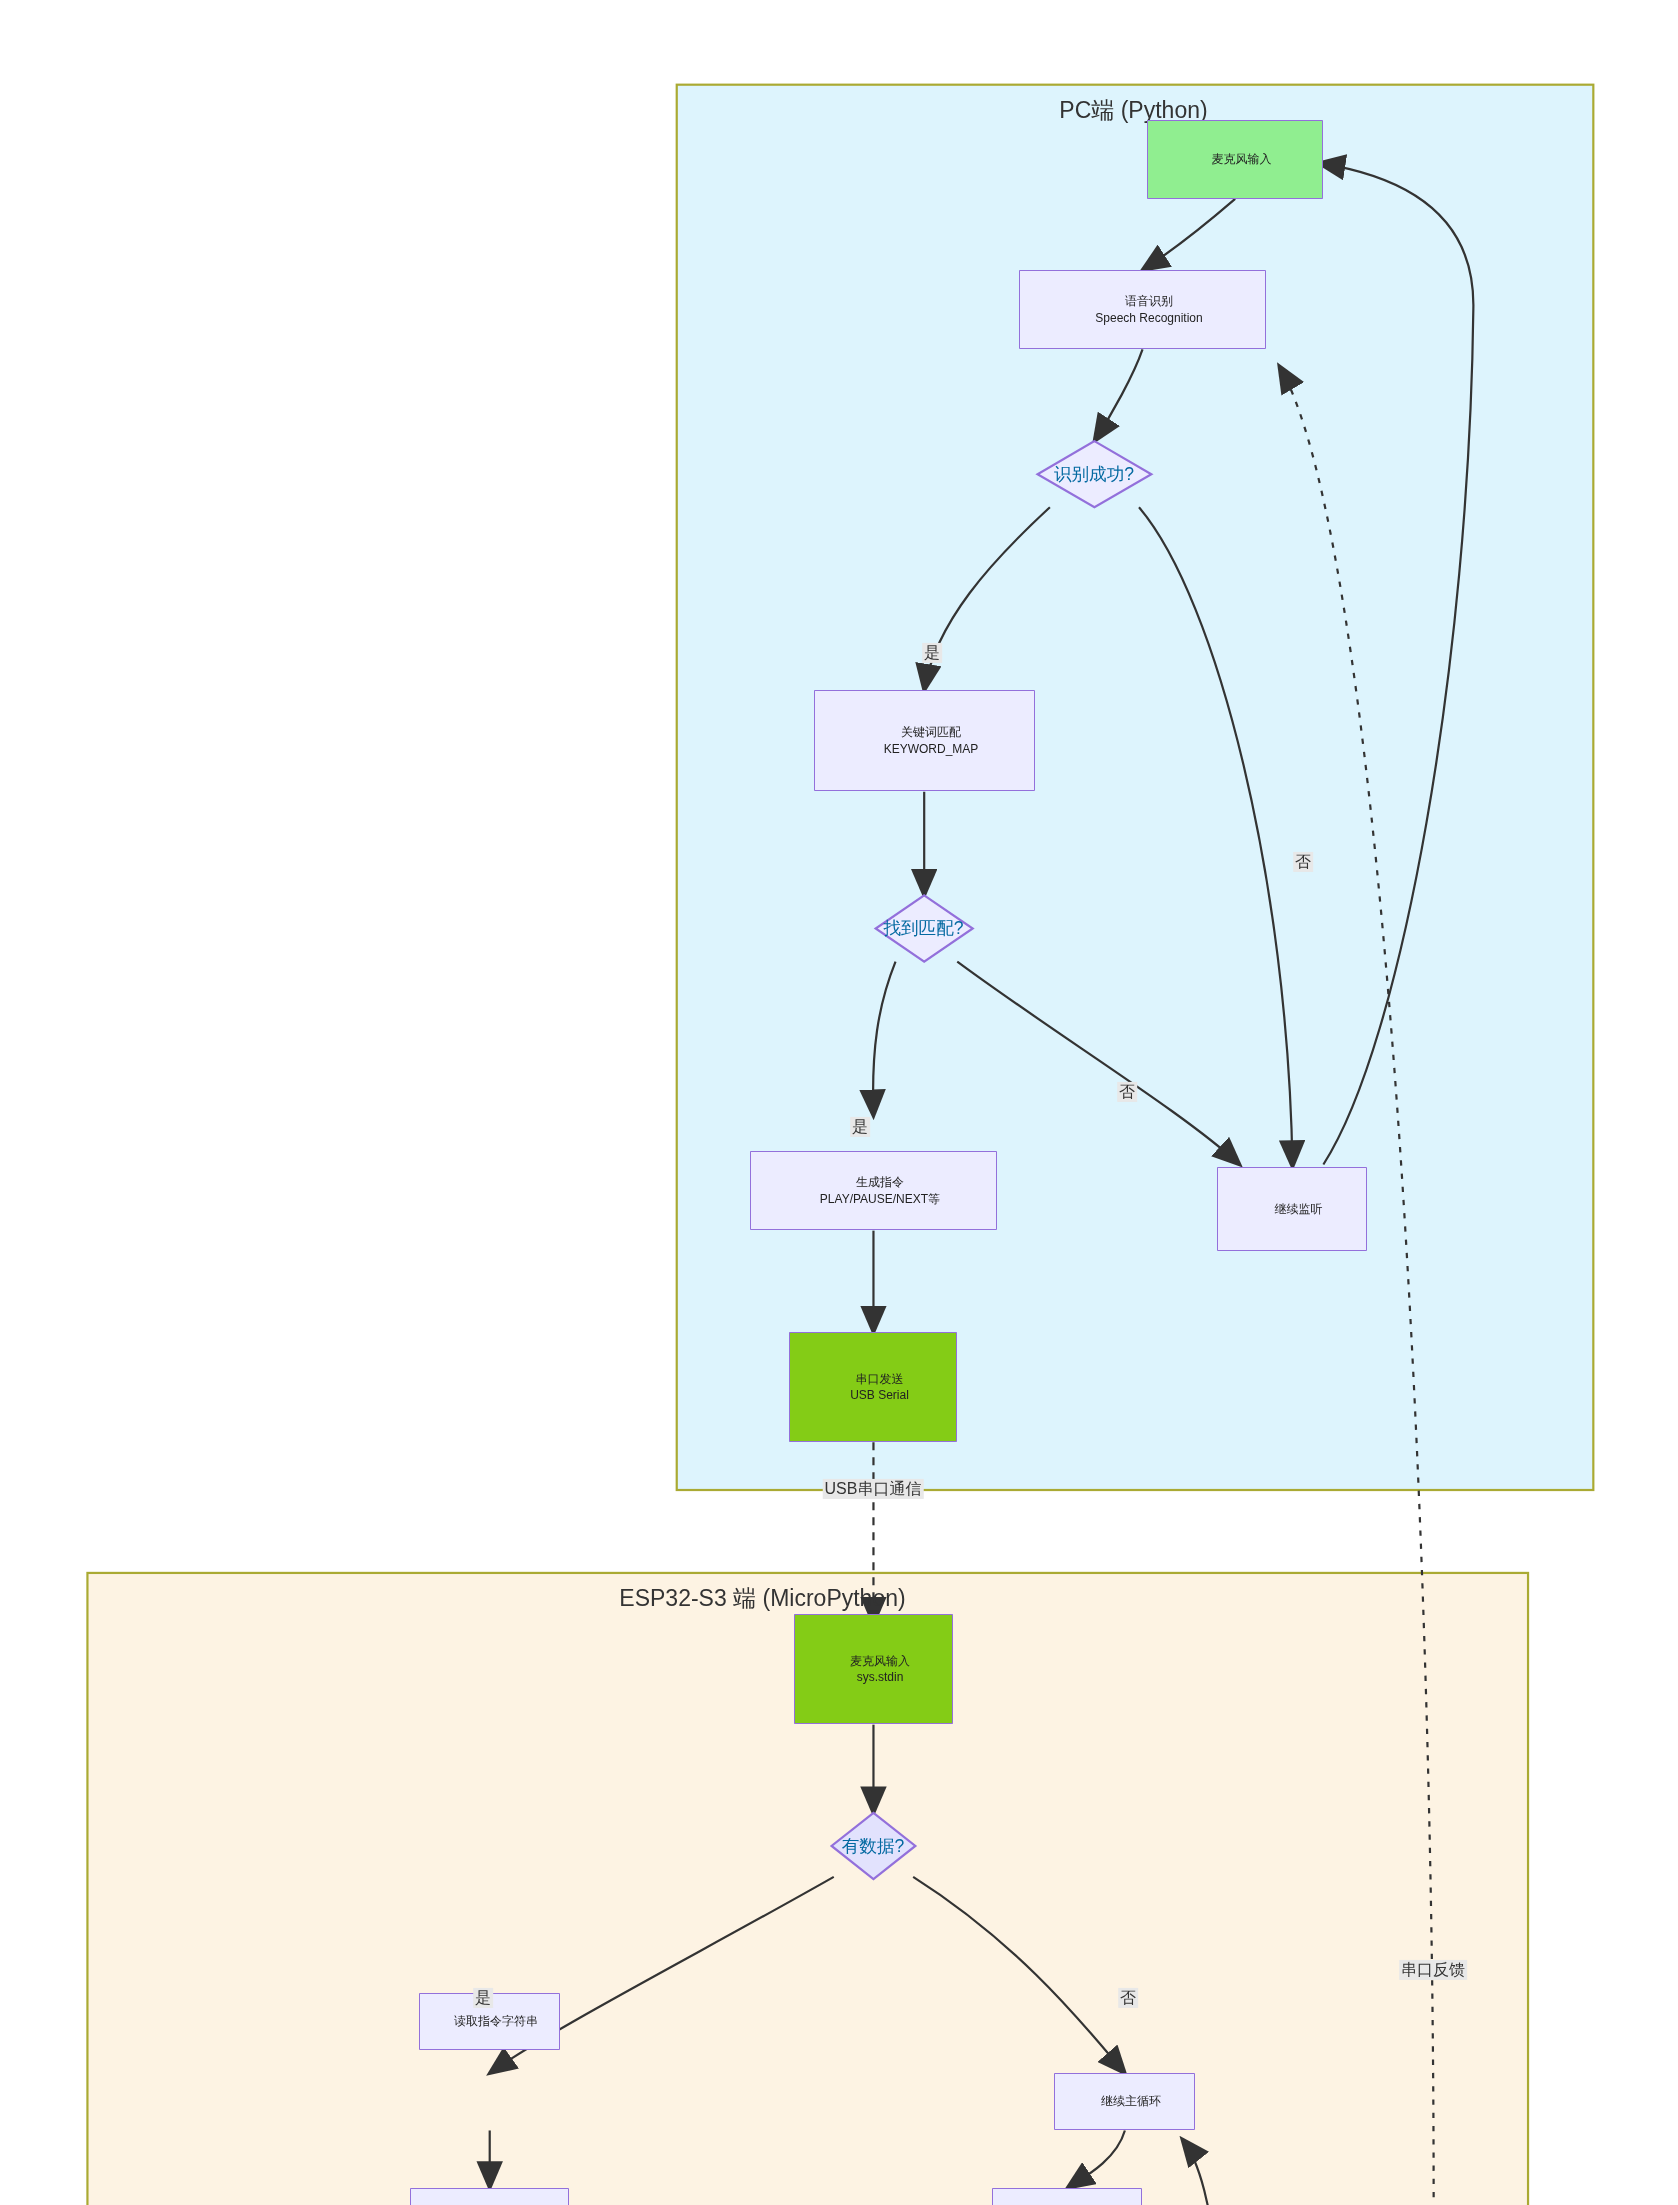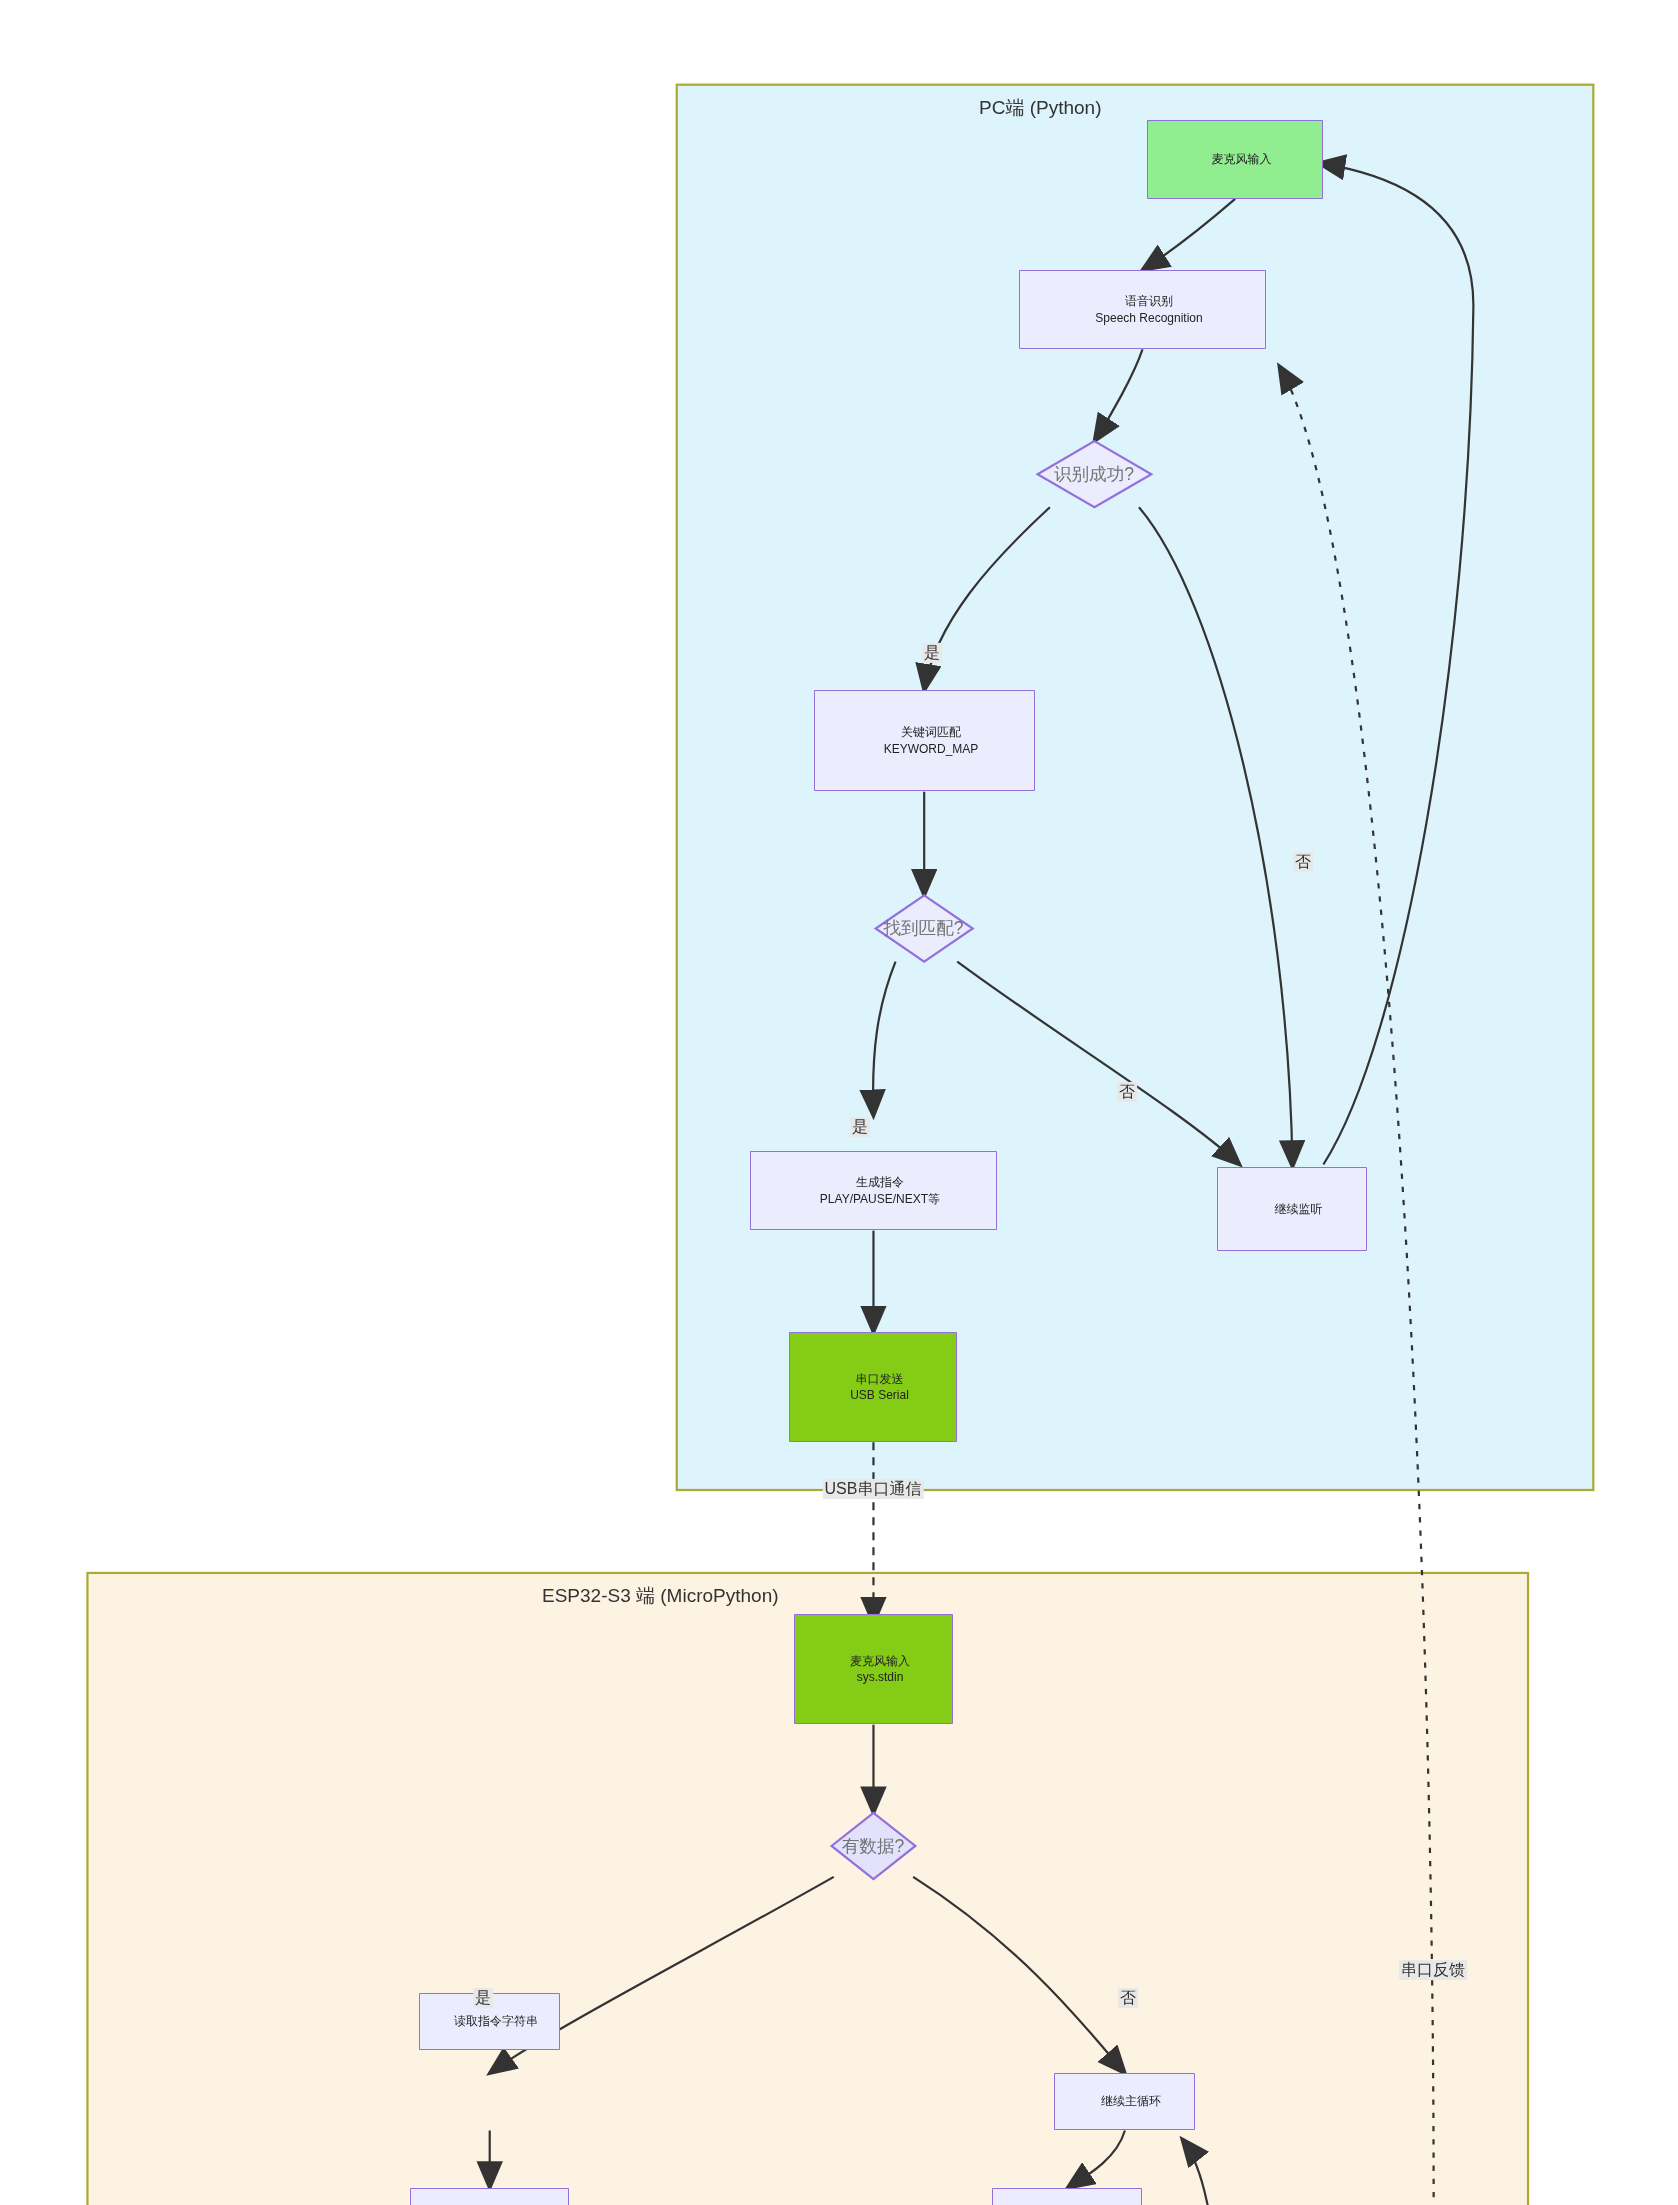--- a/index.html
+++ b/index.html
@@ -19,23 +19,24 @@
   }
   #flow-svg {
     position: absolute;
     left: 0;
     top: 0;
     width: 1679px;
     height: 3362px;
   }
   .subgraph-title {
     position: absolute;
-    font-size: 19px;
+    font-size: 23px;
     color: #333333;
     white-space: nowrap;
+    text-align: center;
     pointer-events: none;
   }
   .node {
     position: absolute;
     box-sizing: border-box;
     display: flex;
     flex-direction: column;
     align-items: center;
     justify-content: center;
     font-size: 12px;
@@ -60,21 +61,21 @@
   .diamond-wrap {
     position: absolute;
     display: flex;
     align-items: center;
     justify-content: center;
   }
   .diamond-label {
     position: relative;
     z-index: 2;
     font-size: 17.6px;
-    color: #737373;
+    color: #0369a1;
     white-space: nowrap;
     text-align: center;
   }
   .edge-label {
     position: absolute;
     font-size: 16px;
     color: #333333;
     background: #e8e8e8;
     padding: 0.9px 1.8px;
     white-space: nowrap;

